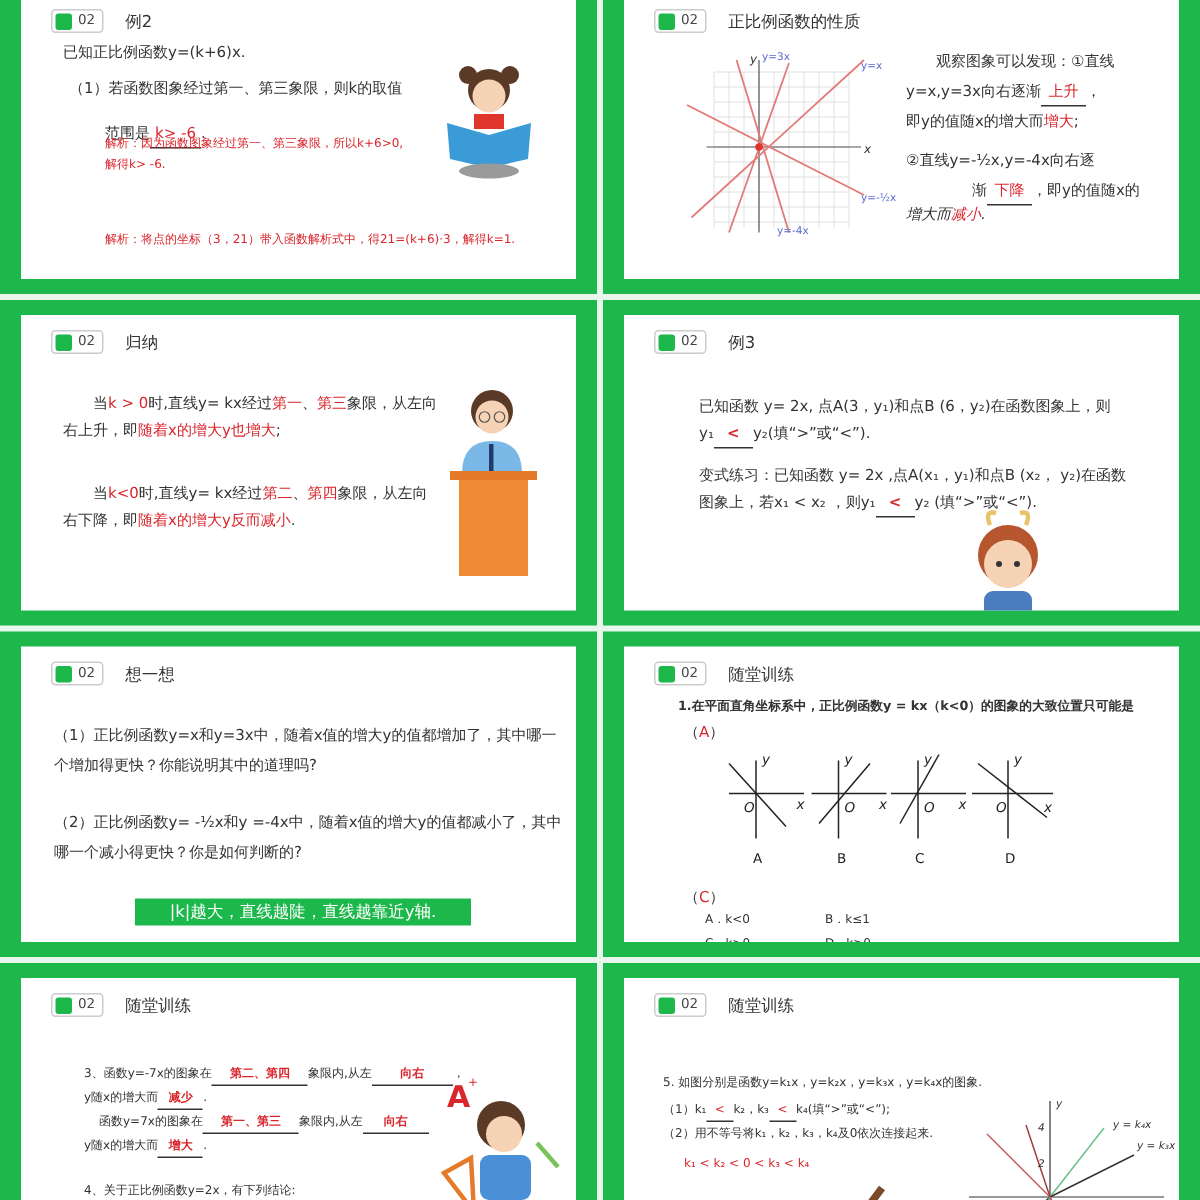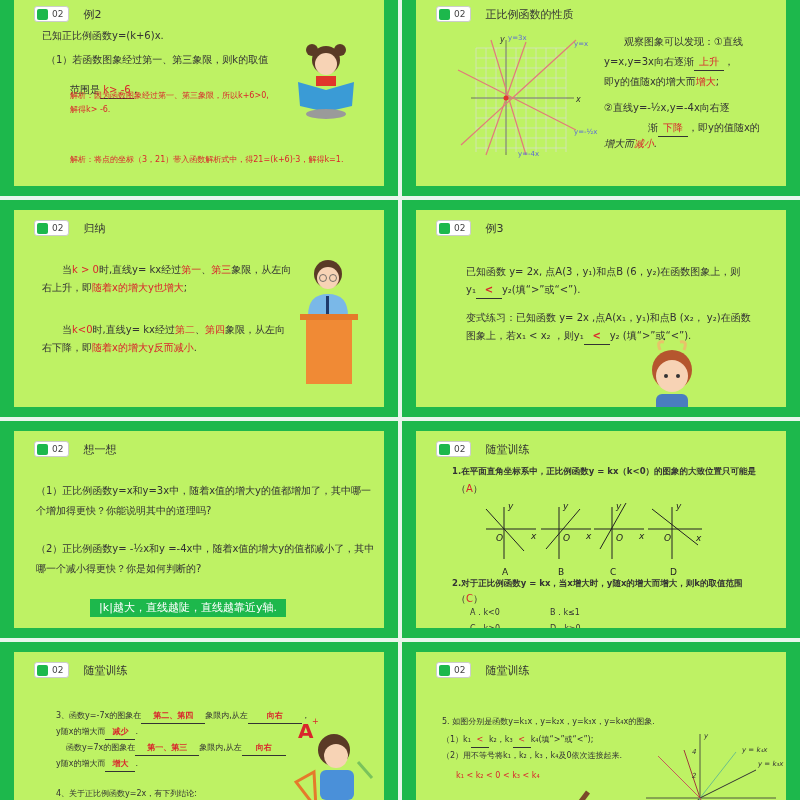--- a/index.html
+++ b/index.html
@@ -1,19 +1,19 @@
 <!DOCTYPE html>
 <html><head>
 <meta charset="utf-8">
 <style>
   * { box-sizing: border-box; margin: 0; padding: 0; }
   html, body { width: 800px; height: 800px; overflow: hidden; background: #e8f6ec; }
   body { font-family: "DejaVu Sans", "Liberation Sans", sans-serif; color: #222; position: relative; }
   .slide { position: absolute; background: #1db84c; overflow: hidden; }
-  .slide .inner { position: absolute; left: 14px; right: 14px; top: 10px; bottom: 10px; background: #bef264; overflow: hidden; }
+  .slide .inner { position: absolute; left: 14px; right: 14px; top: 10px; bottom: 10px; background: #ffffff; overflow: hidden; }
   .tag { position: absolute; left: 20px; top: 10px; display: flex; align-items: center; gap: 14px; }
   .tag .chip { display: flex; align-items: center; border: 1px solid #ccc; border-radius: 3px; height: 16px; padding: 0 5px 0 2px; background: #fff; }
   .tag .chip .sq { width: 11px; height: 11px; background: #1db84c; border-radius: 2px; margin-right: 4px; }
   .tag .chip .num { font-size: 9px; color: #444; }
   .tag .title { font-size: 11px; color: #333; }
   .txt { position: absolute; font-size: 10px; line-height: 1.6; color: #333; }
   .red { color: #d9262c; }
   .small { font-size: 8px; }
   .blank { display: inline-block; border-bottom: 1px solid #333; min-width: 30px; text-align: center; color: #d9262c; }
   .bold { font-weight: bold; }
@@ -179,21 +179,21 @@
       <div class="chip">
           <span class="sq"></span>
           <span class="num">02</span>
         </div>
       <span class="title">想一想</span>
     </div>
     <div class="txt" style="left:22px;top:52px;">（1）正比例函数y=x和y=3x中，随着x值的增大y的值都增加了，其中哪一</div>
     <div class="txt" style="left:22px;top:72px;">个增加得更快？你能说明其中的道理吗?</div>
     <div class="txt" style="left:22px;top:110px;">（2）正比例函数y= -½x和y =-4x中，随着x值的增大y的值都减小了，其中</div>
     <div class="txt" style="left:22px;top:130px;">哪一个减小得更快？你是如何判断的?</div>
-    <div class="greenbar" style="left:76px;top:168px;width:196px;">|k|越大，直线越陡，直线越靠近y轴.</div>
+    <div class="greenbar" style="left:76px;top:168px;width:224px;">|k|越大，直线越陡，直线越靠近y轴.</div>
   </div>
 </div>
 
 <div class="slide" style="left:402px;top:421px;width:398px;height:217px;">
   <div class="inner">
     <div class="tag">
       <div class="chip">
           <span class="sq"></span>
           <span class="num">02</span>
         </div>
@@ -232,21 +232,20 @@
           <text x="220" y="42">x</text>
           <text x="188" y="42">O</text>
       </g>
       <g font-size="9" fill="#222">
         <text x="26" y="76">A</text>
         <text x="82" y="76">B</text>
         <text x="134" y="76">C</text>
         <text x="194" y="76">D</text>
       </g>
     </svg>
-    <div class="txt bold" style="left:36px;top:146px;font-size:8.5px;">2.对于正比例函数y = kx，当x增大时，y随x的增大而增大，则k的取值范围</div>
     <div class="txt" style="left:40px;top:160px;">
       <span>（</span><span class="red">C</span><span>）</span>
     </div>
     <div class="txt small" style="left:54px;top:176px;">A．k&lt;0</div>
     <div class="txt small" style="left:134px;top:176px;">B．k≤1</div>
     <div class="txt small" style="left:54px;top:192px;">C．k&gt;0</div>
     <div class="txt small" style="left:134px;top:192px;">D．k≥0</div>
   </div>
 </div>
 

